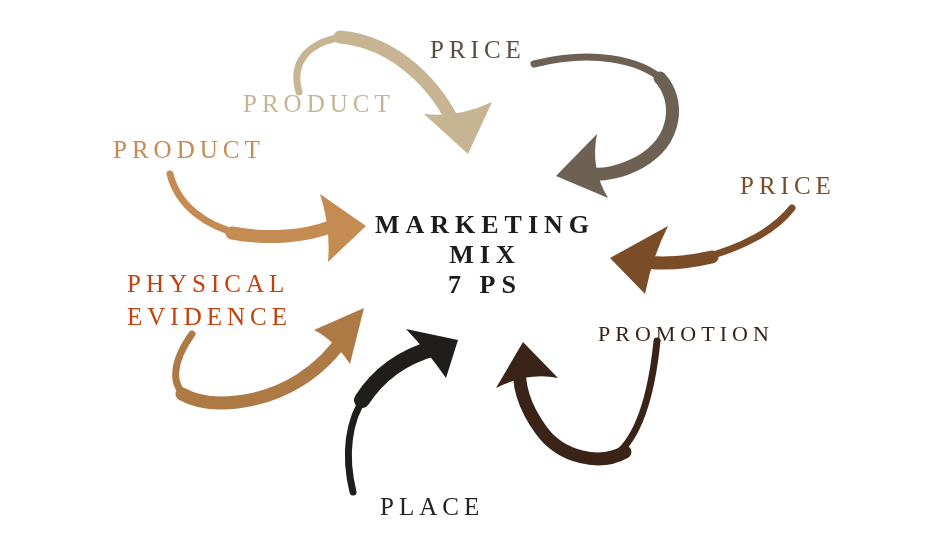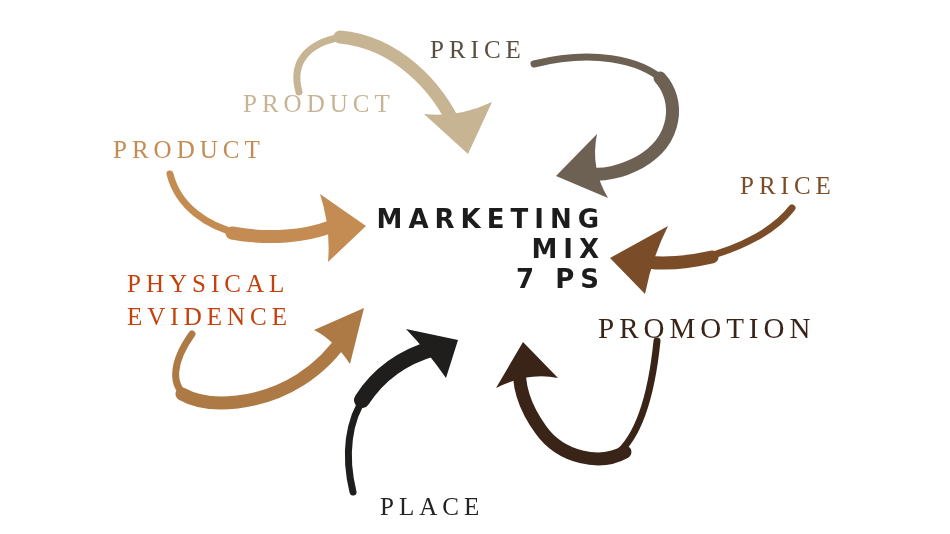--- a/index.html
+++ b/index.html
@@ -25,33 +25,34 @@
     position: absolute;
     font-size: 25px;
     letter-spacing: 5px;
     font-weight: 500;
     white-space: nowrap;
     font-family: Liberation Serif, serif;
   }
   .label-product  { left: 243px; top: 90px;  }
   .label-price    { left: 430px; top: 36px;  }
   .label-place    { left: 740px; top: 172px; }
-  .label-promotion{ left: 598px; top: 312px; font-size: 29px; }
+  .label-promotion{ left: 598px; top: 321px; font-size: 22px; }
   .label-people   { left: 380px; top: 493px; }
   .label-physical { left: 127px; top: 268px; line-height: 1.3; }
   .label-process  { left: 113px; top: 136px; }
 
   .center-title {
     position: absolute;
-    left: 365px; top: 204px; width: 240px;
-    text-align: right;
+    left: 365px; top: 210px; width: 240px;
+    text-align: center;
     font-weight: bold;
     font-size: 26px;
     letter-spacing: 6px;
     line-height: 30px;
+    font-family: Liberation Serif, serif;
   }
 </style>
 </head>
 <body>
 
 <div class="canvas">
 
   <svg class="arrows-svg" width="950" height="534" viewBox="0 0 950 534">
 
     <g style="color: rgb(198, 180, 147);">

